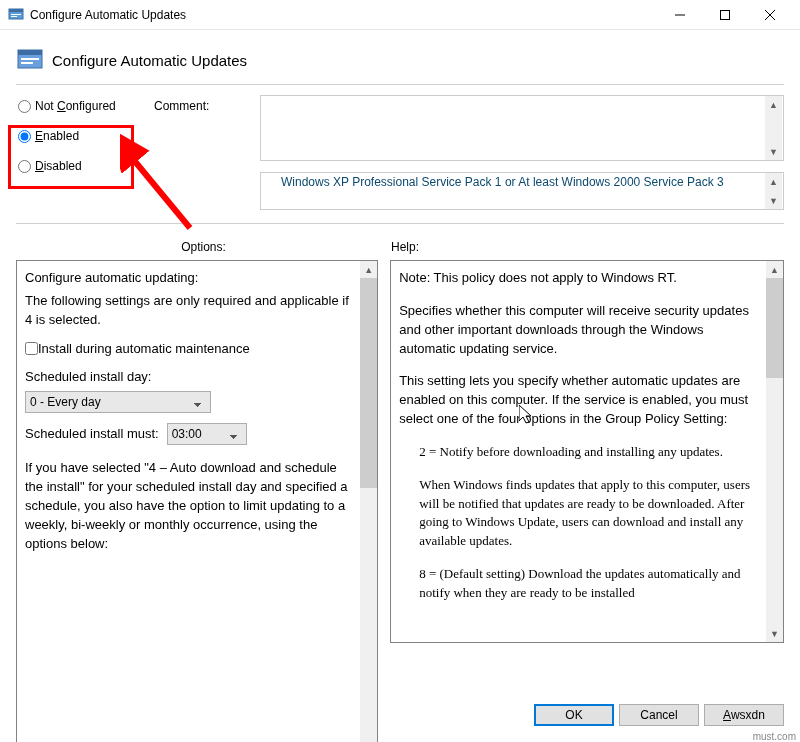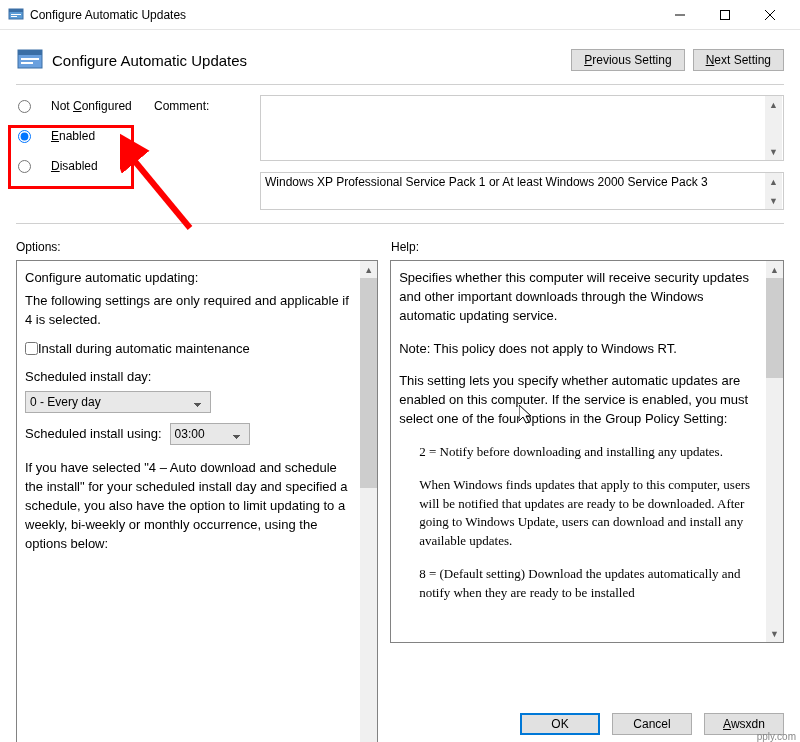--- a/index.html
+++ b/index.html
@@ -12,52 +12,52 @@
     .titlebar-btn svg { width: 10px; height: 10px; }
     .content { padding: 10px 16px 0 16px; }
     .header-row { display: flex; align-items: center; height: 40px; }
     .header-icon { width: 28px; height: 28px; margin-right: 8px; }
     .header-title { font-size: 15px; }
     .nav-btns { margin-left: auto; display: flex; gap: 8px; }
     .btn { border: 1px solid #adadad; background: #e1e1e1; padding: 3px 12px; font-size: 12px; font-family: inherit; min-width: 80px; cursor: default; }
     .btn.default { border: 2px solid #0078d7; background: #e1e1e1; padding: 2px 11px; }
     .hr { border: 0; border-top: 1px solid #d0d0d0; margin: 4px 0 10px 0; }
     .radio-col { display: flex; flex-direction: column; gap: 16px; padding-left: 2px; }
-    .radio-row { display: flex; align-items: center; gap: 20px; }
+    .radio-row { display: flex; align-items: center; gap: 4px; }
     .radio-row input { width: 13px; height: 13px; }
     .radio-row label { font-size: 12px; }
     .u { text-decoration: underline; }
     .highlight-box { position: absolute; border: 3px solid #ff0000; width: 126px; height: 64px; left: 8px; top: 125px; pointer-events: none; }
     .arrow-svg { position: absolute; left: 120px; top: 108px; pointer-events: none; }
     .label-col { font-size: 12px; text-align: right; padding-right: 8px; }
     .comment-box { width: 100%; height: 66px; resize: none; border: 1px solid #cccccc; background: #fff; font-family: inherit; font-size: 12px; padding: 2px 4px; }
-    .supported-box { width: 100%; height: 38px; resize: none; border: 1px solid #cccccc; background: #fff; font-family: inherit; font-size: 12px; padding: 2px 4px; color: #000000; }
+    .supported-box { width: 100%; height: 38px; resize: none; border: 1px solid #cccccc; background: #fff; font-family: inherit; font-size: 12px; padding: 2px 20px; color: #0c4a6e; }
     .scrollbar-fake { position: absolute; right: 2px; width: 17px; background: #f0f0f0; display: flex; flex-direction: column; align-items: center; }
     .scrollbar-arrow { width: 17px; height: 17px; display: flex; align-items: center; justify-content: center; color: #606060; font-size: 9px; }
-    .lower-labels { display: flex; margin-top: 16px; }
+    .lower-labels { display: flex; margin-top: 16px; text-align: center; }
     .lower-labels > div:first-child { width: 375px; }
     .panels { display: flex; gap: 12px; margin-top: 6px; }
     .panel { border: 1px solid #828282; background: #fff; position: relative; overflow: hidden; }
     .panel-left { width: 366px; height: 496px; }
     .panel-right { width: 398px; height: 383px; }
     .panel-inner { padding: 8px 22px 8px 8px; font-size: 13px; line-height: 1.45; overflow-y: hidden; height: 100%; }
     .panel-left .panel-inner { padding: 8px 22px 8px 8px; }
     .opt-label { margin-bottom: 4px; display: block; }
     .opt-select { width: 340px; border: 1px solid #adadad; background: #e8e8e8; padding: 3px 4px; font-family: inherit; font-size: 12px; margin-bottom: 10px; appearance: none; -webkit-appearance: none; background-image: linear-gradient(45deg, transparent 50%, #555 50%), linear-gradient(135deg, #555 50%, transparent 50%); background-position: calc(100% - 12px) 11px, calc(100% - 8px) 11px; background-size: 4px 4px; background-repeat: no-repeat; }
     .opt-note { margin-bottom: 10px; }
     .chk-row { margin-bottom: 10px; display: flex; align-items: center; }
     .chk-row input { width: 13px; height: 13px; }
     .small-select { width: 186px; border: 1px solid #adadad; background: #e8e8e8; padding: 3px 4px; font-family: inherit; font-size: 12px; margin-bottom: 10px; appearance: none; -webkit-appearance: none; background-image: linear-gradient(45deg, transparent 50%, #555 50%), linear-gradient(135deg, #555 50%, transparent 50%); background-position: calc(100% - 12px) 11px, calc(100% - 8px) 11px; background-size: 4px 4px; background-repeat: no-repeat; }
     .tiny-select { width: 80px; border: 1px solid #adadad; background: #e8e8e8; padding: 3px 4px; font-family: inherit; font-size: 12px; margin-bottom: 10px; appearance: none; -webkit-appearance: none; background-image: linear-gradient(45deg, transparent 50%, #555 50%), linear-gradient(135deg, #555 50%, transparent 50%); background-position: calc(100% - 12px) 11px, calc(100% - 8px) 11px; background-size: 4px 4px; background-repeat: no-repeat; }
     .time-row { display: flex; align-items: baseline; gap: 8px; margin-bottom: 4px; }
     .help-p { margin-bottom: 14px; }
     .help-indent { padding-left: 20px; font-family: Liberation Serif, serif; }
     .panel-scrollbar { position: absolute; right: 0; top: 0; bottom: 0; width: 17px; background: #f0f0f0; display: flex; flex-direction: column; }
     .panel-scroll-thumb { background: #cdcdcd; width: 17px; }
-    .footer { position: absolute; bottom: 7px; right: 16px; display: flex; gap: 12px; }
+    .footer { position: absolute; bottom: 16px; right: 16px; display: flex; gap: 5px; }
     .watermark { position: absolute; right: 4px; bottom: 0; font-size: 10px; color: #888; }
     .cursor-img { position: absolute; left: 519px; top: 405px; pointer-events: none; }
     .textarea-wrap { position: relative; }
   </style>
 </head>
 <body>
 
 <div class="titlebar">
   <svg class="titlebar-icon" viewBox="0 0 16 16">
       <rect x="1" y="2" width="14" height="10" fill="#5b9bd5" stroke="#3a6ea5"></rect>
@@ -88,24 +88,20 @@
 
 <div class="content">
   <div class="header-row">
     <svg class="header-icon" viewBox="0 0 28 28">
         <rect x="2" y="4" width="24" height="18" fill="#6aa0de" stroke="#3a6ea5"></rect>
         <rect x="2" y="4" width="24" height="5" fill="#3a6ea5"></rect>
         <rect x="5" y="12" width="18" height="2" fill="#fff"></rect>
         <rect x="5" y="16" width="12" height="2" fill="#fff"></rect>
       </svg>
     <span class="header-title">Configure Automatic Updates</span>
-    <div class="nav-btns">
-      <button class="btn"><span class="u">P</span><span>revious Setting</span></button>
-      <button class="btn"><span class="u">N</span><span>ext Setting</span></button>
-    </div>
   </div>
   <hr class="hr">
 
   <div style="display:flex; align-items:flex-start;">
     <div class="radio-col" style="width:138px; padding-top:4px;">
       <div class="radio-row">
           <input type="radio" name="st" style="">
           <label>Not <span class="u">C</span>onfigured</label>
         </div>
       <div class="radio-row">
@@ -153,37 +149,37 @@
       <div class="panel-inner">
         <span class="opt-label">Configure automatic updating:</span>
         <div class="opt-note">The following settings are only required and applicable if 4 is selected.</div>
         <div class="chk-row">
             <input type="checkbox" style="">
             <label>Install during automatic maintenance</label>
           </div>
         <span class="opt-label">Scheduled install day:</span>
         <select class="small-select"><option>0 - Every day</option></select>
         <div class="time-row">
-          <span>Scheduled install using:</span>
+          <span>Scheduled install must:</span>
           <select class="tiny-select"><option>03:00</option></select>
         </div>
         <div>If you have selected "4 – Auto download and schedule the install" for your scheduled install day and specified a schedule, you also have the option to limit updating to a weekly, bi-weekly or monthly occurrence, using the options below:</div>
       </div>
       <div class="panel-scrollbar">
         <div class="scrollbar-arrow">▲</div>
         <div class="panel-scroll-thumb" style="height:210px;"></div>
         <div style="flex:1"></div>
         <div class="scrollbar-arrow">▼</div>
       </div>
     </div>
 
     <div class="panel panel-right">
       <div class="panel-inner">
+        <p class="help-p">Note: This policy does not apply to Windows RT.</p>
         <p class="help-p">Specifies whether this computer will receive security updates and other important downloads through the Windows automatic updating service.</p>
-        <p class="help-p">Note: This policy does not apply to Windows RT.</p>
         <p class="help-p">This setting lets you specify whether automatic updates are enabled on this computer. If the service is enabled, you must select one of the four options in the Group Policy Setting:</p>
         <p class="help-p help-indent">2 = Notify before downloading and installing any updates.</p>
         <p class="help-p help-indent">When Windows finds updates that apply to this computer, users will be notified that updates are ready to be downloaded. After going to Windows Update, users can download and install any available updates.</p>
         <p class="help-p help-indent">8 = (Default setting) Download the updates automatically and notify when they are ready to be installed</p>
       </div>
       <div class="panel-scrollbar">
         <div class="scrollbar-arrow">▲</div>
         <div class="panel-scroll-thumb" style="height:100px;"></div>
         <div style="flex:1"></div>
         <div class="scrollbar-arrow">▼</div>
@@ -205,13 +201,13 @@
         <path d="M0,0 L0,6 L8,3 z" fill="#ff0000"></path>
       </marker>
     </defs>
   <line x1="70" y1="120" x2="8" y2="45" stroke="#ff0000" stroke-width="6" marker-end="url(#ah)"></line>
 </svg>
 
 <svg class="cursor-img" width="18" height="22">
     <path d="M0,0 L0,16 L4,12 L7,18 L10,17 L7,11 L12,11 z" fill="#fff" stroke="#000" stroke-width="1"></path>
   </svg>
 
-<div class="watermark">pply.com</div>
+<div class="watermark">must.com</div>
 
 </body></html>

